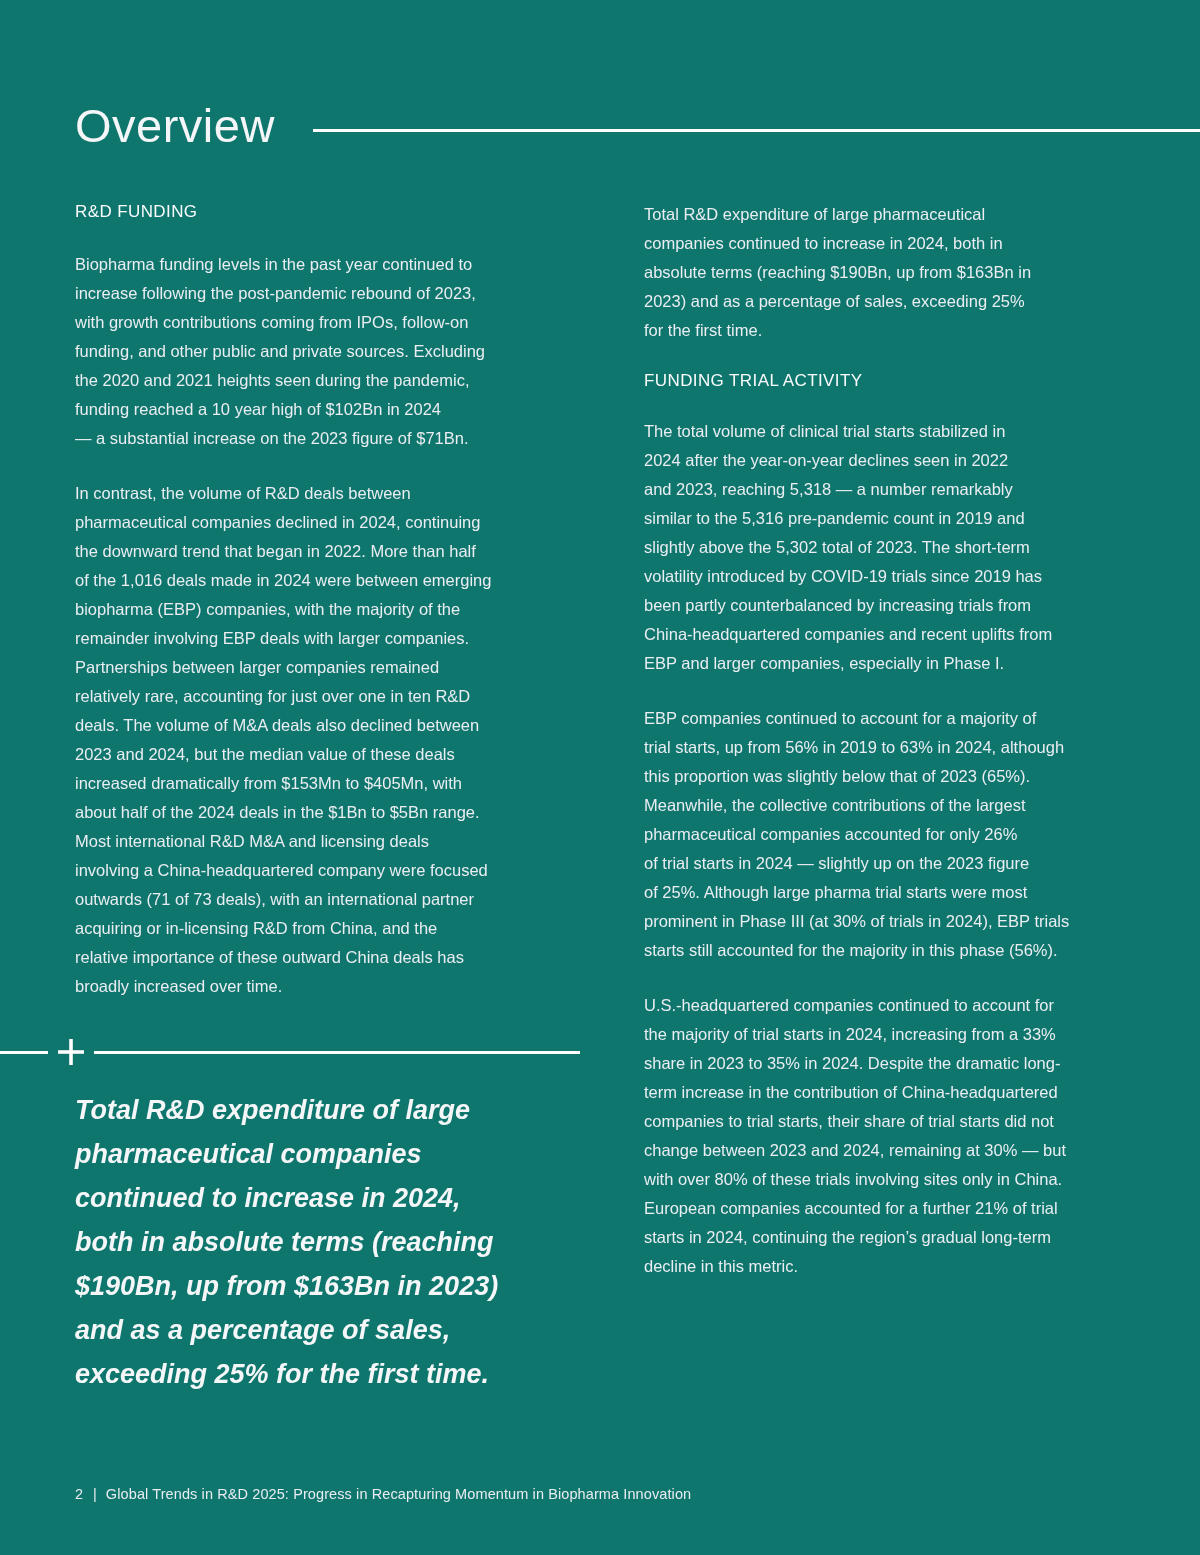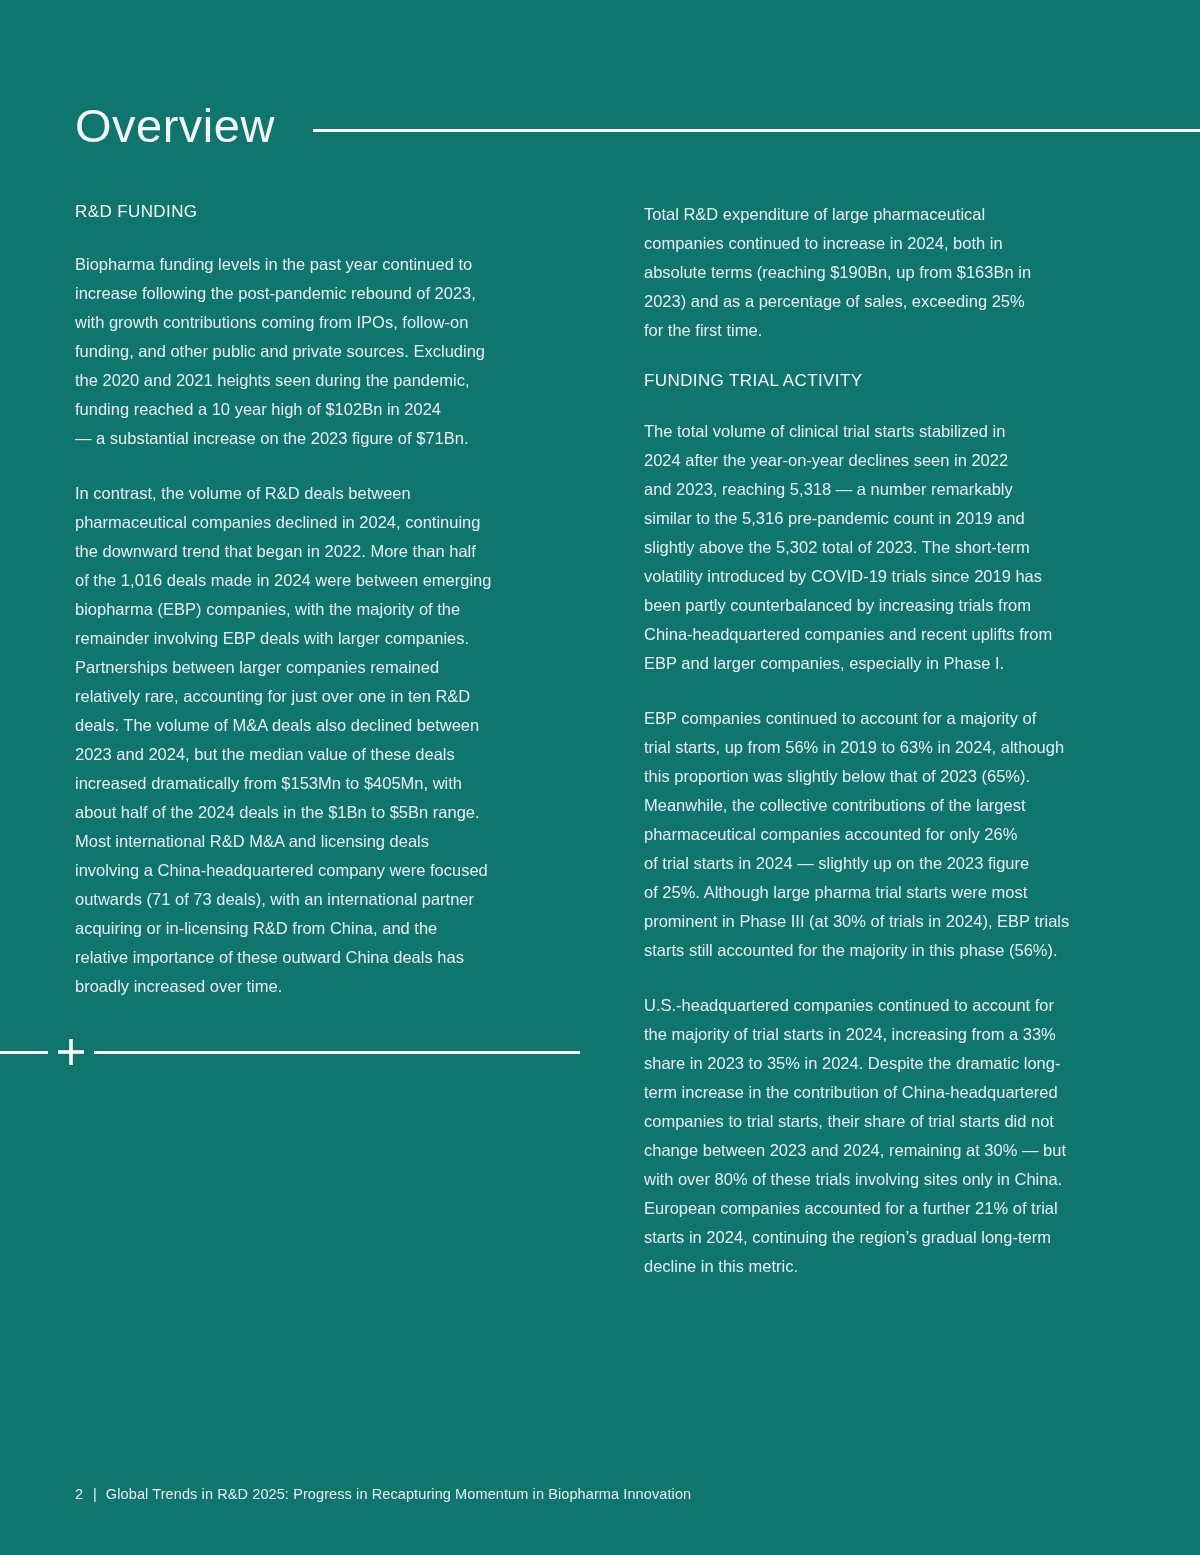--- a/index.html
+++ b/index.html
@@ -136,20 +136,27 @@
     <div class="seg-left"></div>
     <span class="plus-wrap">
       <svg width="30" height="30" viewBox="0 0 30 30" aria-hidden="true">
         <rect x="13.2" y="2" width="3.6" height="26" fill="#FDFDFD"></rect>
         <rect x="2" y="13.2" width="26" height="3.6" fill="#FDFDFD"></rect>
       </svg>
     </span>
     <div class="seg-right"></div>
   </div>
 
+  <div class="pull-quote">Total R&amp;D expenditure of large
+pharmaceutical companies
+continued to increase in 2024,
+both in absolute terms (reaching
+$190Bn, up from $163Bn in 2023)
+and as a percentage of sales,
+exceeding 25% for the first time.</div>
 
   <div class="col-right">
     <p class="body-para">Total R&amp;D expenditure of large pharmaceutical
 companies continued to increase in 2024, both in
 absolute terms (reaching $190Bn, up from $163Bn in
 2023) and as a percentage of sales, exceeding 25%
 for the first time.</p>
     <div class="section-heading">FUNDING TRIAL ACTIVITY</div>
     <p class="body-para">The total volume of clinical trial starts stabilized in
 2024 after the year-on-year declines seen in 2022

